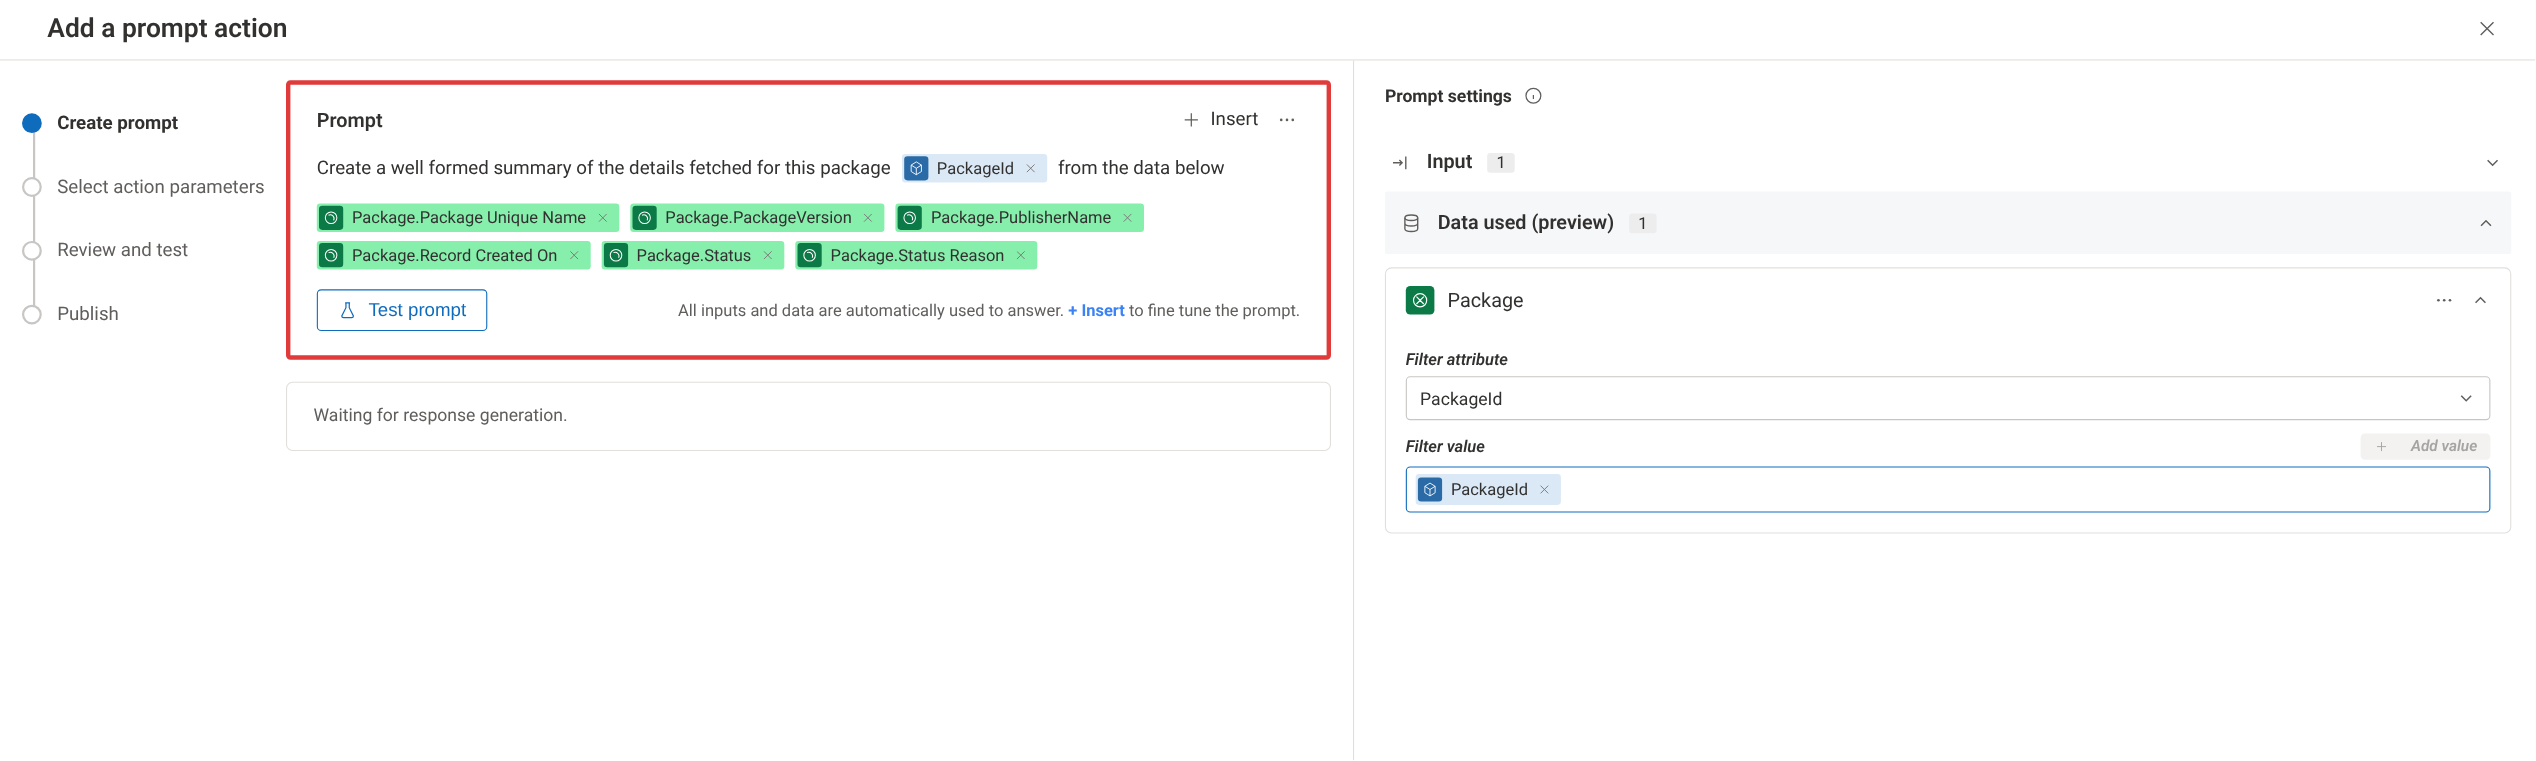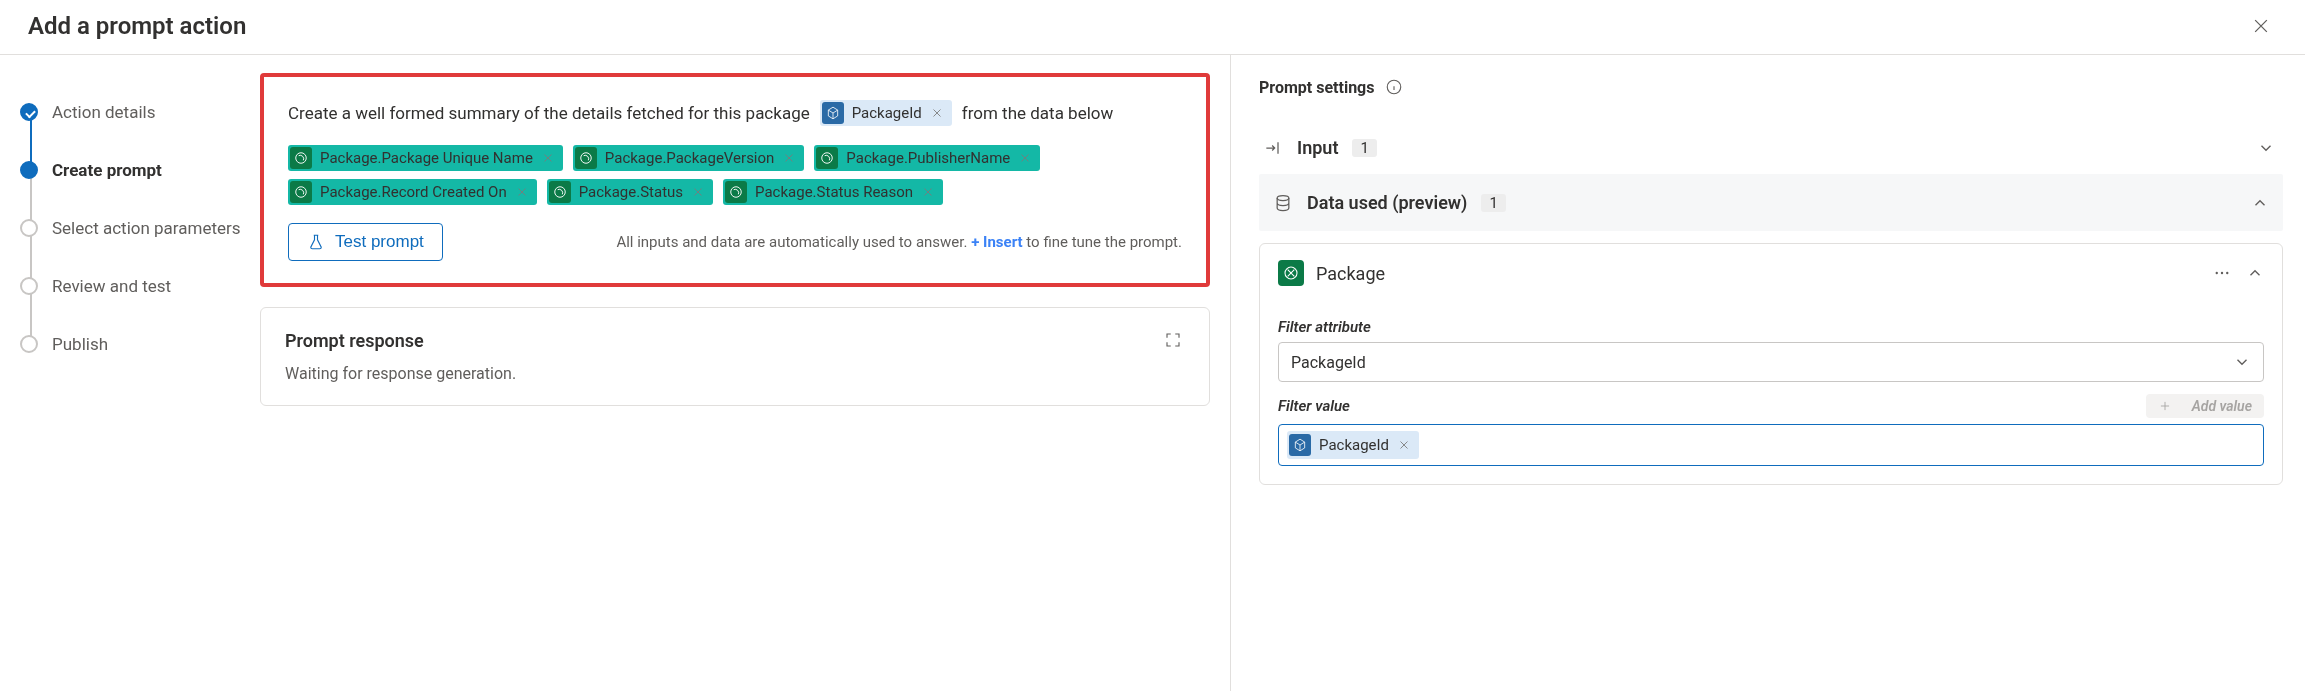--- a/index.html
+++ b/index.html
@@ -2,21 +2,21 @@
 <html><head>
 <meta charset="utf-8">
 <style>
   * { box-sizing: border-box; }
   html, body { margin: 0; padding: 0; height: 100%; font-family: "Segoe UI", -apple-system, BlinkMacSystemFont, Roboto, Arial, sans-serif; color: #323130; background:#fff; }
   body { width: 2305px; height: 692px; overflow: hidden; }
 
   
   .header {
     display:flex; align-items:center; justify-content:space-between;
-    padding: 10px 28px 12px 28px;
+    padding: 10px 28px 12px 43px;
     border-bottom:1px solid #e1dfdd;
   }
   .header h1 { font-size:24px; font-weight:600; margin:0; }
   .close-btn { width:32px; height:32px; display:flex; align-items:center; justify-content:center; cursor:pointer; color:#605e5c; }
   .close-btn svg { width:20px; height:20px; stroke:#605e5c; stroke-width:1.5; }
 
   
   .layout { display:flex; height: calc(100% - 56px); }
 
   
@@ -58,21 +58,21 @@
   .insert-btn { display:flex; align-items:center; gap:8px; color:#323130; cursor:pointer; font-size:17px; }
   .insert-btn svg, .expand-icon svg, .more-icon svg, .info-icon svg, .plus-small svg { width:18px; height:18px; stroke:#605e5c; stroke-width:1.5; fill:none; }
   .more-icon, .expand-icon { cursor:pointer; width:24px; height:24px; display:flex; align-items:center; justify-content:center; }
 
   
   .prompt-body { font-size:17px; line-height:32px; display:flex; flex-wrap:wrap; align-items:center; gap:8px 10px; }
   .prompt-body .text { white-space:nowrap; }
 
   
   .token {
-    display:inline-flex; align-items:center; background:#14b8a6; border-radius:3px;
+    display:inline-flex; align-items:center; background:#86efac; border-radius:3px;
     padding:2px 8px 2px 2px; gap:8px; font-size:15px; color:#323130;
     height:26px;
   }
   .token .t-icon {
     width:22px; height:22px; border-radius:3px; background:#0b7a47;
     display:flex; align-items:center; justify-content:center; flex:0 0 22px;
   }
   .token .t-icon svg { width:14px; height:14px; stroke:#fff; fill:#fff; }
   .token.blue { background:#dbe9f7; }
   .token.blue .t-icon { background:#2a6aa6; }
@@ -142,24 +142,20 @@
     <svg viewBox="0 0 24 24">
         <path d="M5 5 L19 19 M19 5 L5 19" fill="none"></path>
       </svg>
   </div>
 </div>
 
 <div class="layout">
 
   <div class="sidebar">
     <div class="steps" id="steps-container">
-        <div class="step done">
-          <span class="circle"></span>
-          <span class="label">Action details</span>
-        </div>
         <div class="step active">
           <span class="circle"></span>
           <span class="label">Create prompt</span>
         </div>
         <div class="step ">
           <span class="circle"></span>
           <span class="label">Select action parameters</span>
         </div>
         <div class="step ">
           <span class="circle"></span>
@@ -168,20 +164,38 @@
         <div class="step ">
           <span class="circle"></span>
           <span class="label">Publish</span>
         </div>
       </div>
   </div>
 
   <div class="center-col">
 
     <div class="card highlight">
+      <div class="card-header">
+        <div class="card-title">Prompt</div>
+        <div class="card-actions">
+          <div class="insert-btn">
+            <svg viewBox="0 0 24 24">
+                <path d="M12 4 V20 M4 12 H20"></path>
+              </svg>
+            <span>Insert</span>
+          </div>
+          <div class="more-icon">
+            <svg viewBox="0 0 24 24">
+                <circle cx="5" cy="12" r="1.6" fill="#605e5c" stroke="none"></circle>
+                <circle cx="12" cy="12" r="1.6" fill="#605e5c" stroke="none"></circle>
+                <circle cx="19" cy="12" r="1.6" fill="#605e5c" stroke="none"></circle>
+              </svg>
+          </div>
+        </div>
+      </div>
 
       <div class="prompt-body">
         <span class="text">Create a well formed summary of the details fetched for this package</span>
         <span class="token blue">
           <span class="t-icon">
               <svg viewBox="0 0 24 24">
                 <path d="M12 2 L20 7 L12 12 L4 7 Z M4 7 V17 L12 22 V12 M20 7 V17 L12 22" fill="none" stroke="#fff" stroke-width="1.4"></path>
               </svg>
             </span>
           <span>PackageId</span>
@@ -263,28 +277,20 @@
             </svg>
           <span>Test prompt</span>
         </button>
         <div class="hint">
           <span>All inputs and data are automatically used to answer. </span><b>+ Insert</b><span> to fine tune the prompt.</span>
         </div>
       </div>
     </div>
 
     <div class="card response-card">
-      <div class="card-header">
-        <div class="card-title">Prompt response</div>
-        <div class="expand-icon">
-          <svg viewBox="0 0 24 24">
-              <path d="M4 9 V4 H9 M15 4 H20 V9 M20 15 V20 H15 M9 20 H4 V15"></path>
-            </svg>
-        </div>
-      </div>
       <div class="response-text">Waiting for response generation.</div>
     </div>
 
   </div>
 
   <div class="right-panel">
     <div class="panel-title-row">
       <span class="panel-title">Prompt settings</span>
       <span class="info-icon">
         <svg viewBox="0 0 24 24">

